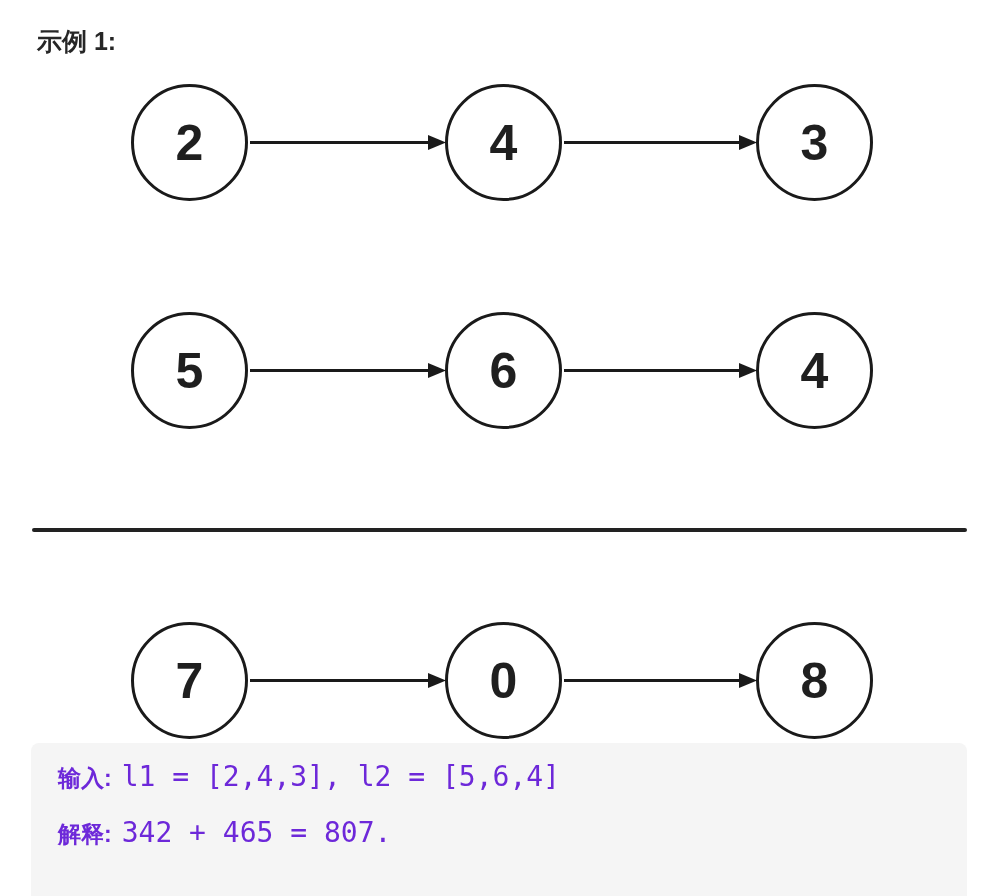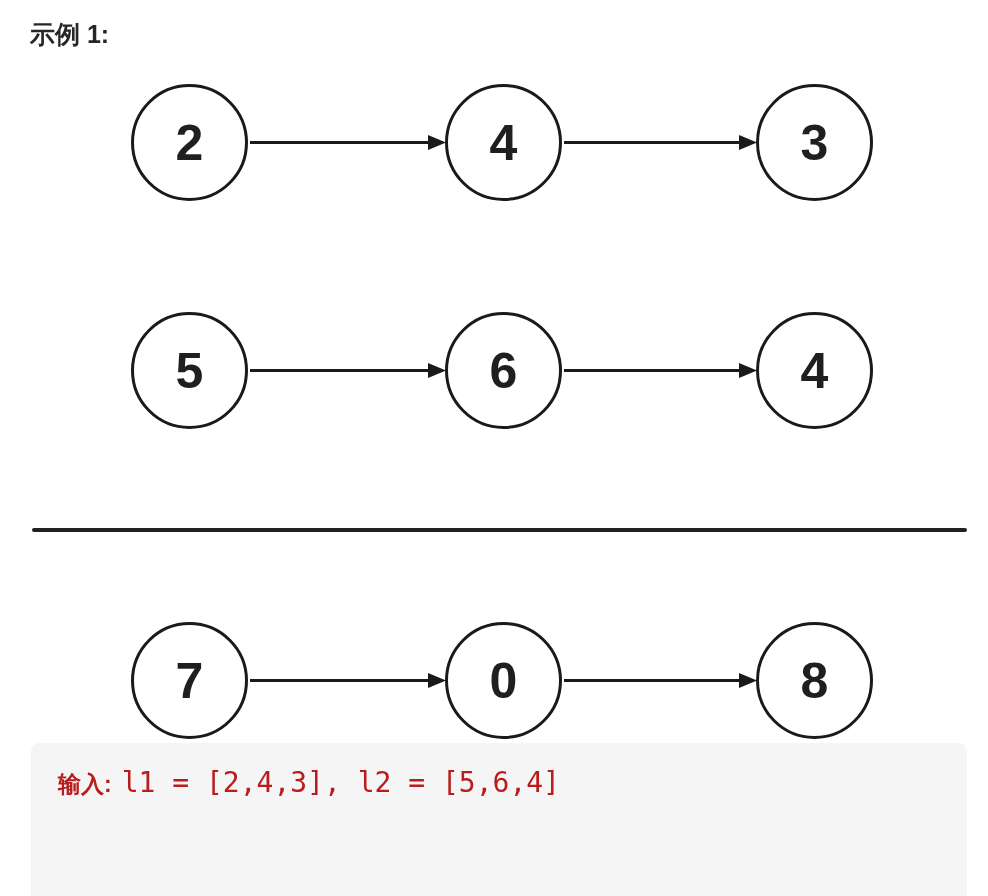--- a/index.html
+++ b/index.html
@@ -12,21 +12,21 @@
   body{
     width:988px;height:896px;
     background:#ffffff;
     position:relative;
     overflow:hidden;
     font-family:"Liberation Sans",sans-serif;
     color:var(--text);
   }
   .title{
     position:absolute;left:30px;top:18px;
-    font-size:25px;font-weight:700;margin:0;
+    font-size:25px;font-weight:700;margin:7px;
     color:var(--text);
   }
   .list-row{
     position:absolute;left:0;width:988px;height:117px;
   }
   .row-1{top:84px;}
   .row-2{top:312px;}
   .row-3{top:622px;}
   .arrows{position:absolute;left:0;top:0;}
   .node{
@@ -54,23 +54,23 @@
   }
   .example-block{
     position:absolute;left:31px;top:743px;
     width:936px;height:160px;
     box-sizing:border-box;
     background:var(--block-bg);
     border-radius:8px;
     padding:8px 0 0 27px;
   }
   .io-line{
-    line-height:64px;
+    line-height:52px;
     white-space:nowrap;
-    color:#b91c1c;
+    color:#6d28d9;
   }
   .io-label{
     font-size:23px;font-weight:700;
     margin-right:10px;
   }
   .io-value{
     font-family:"DejaVu Sans Mono",monospace;
     font-size:28px;
   }
 </style>
@@ -132,13 +132,16 @@
     </div>
   <div class="node pos-2">
       <span class="num">8</span>
     </div>
 </div>
 
 <div class="example-block">
   <div class="io-line">
     <span class="io-label">输入:</span><span class="io-value">l1 = [2,4,3], l2 = [5,6,4]</span>
   </div>
+  <div class="io-line">
+    <span class="io-label">解释:</span><span class="io-value">342 + 465 = 807.</span>
+  </div>
 </div>
 
 </body></html>

